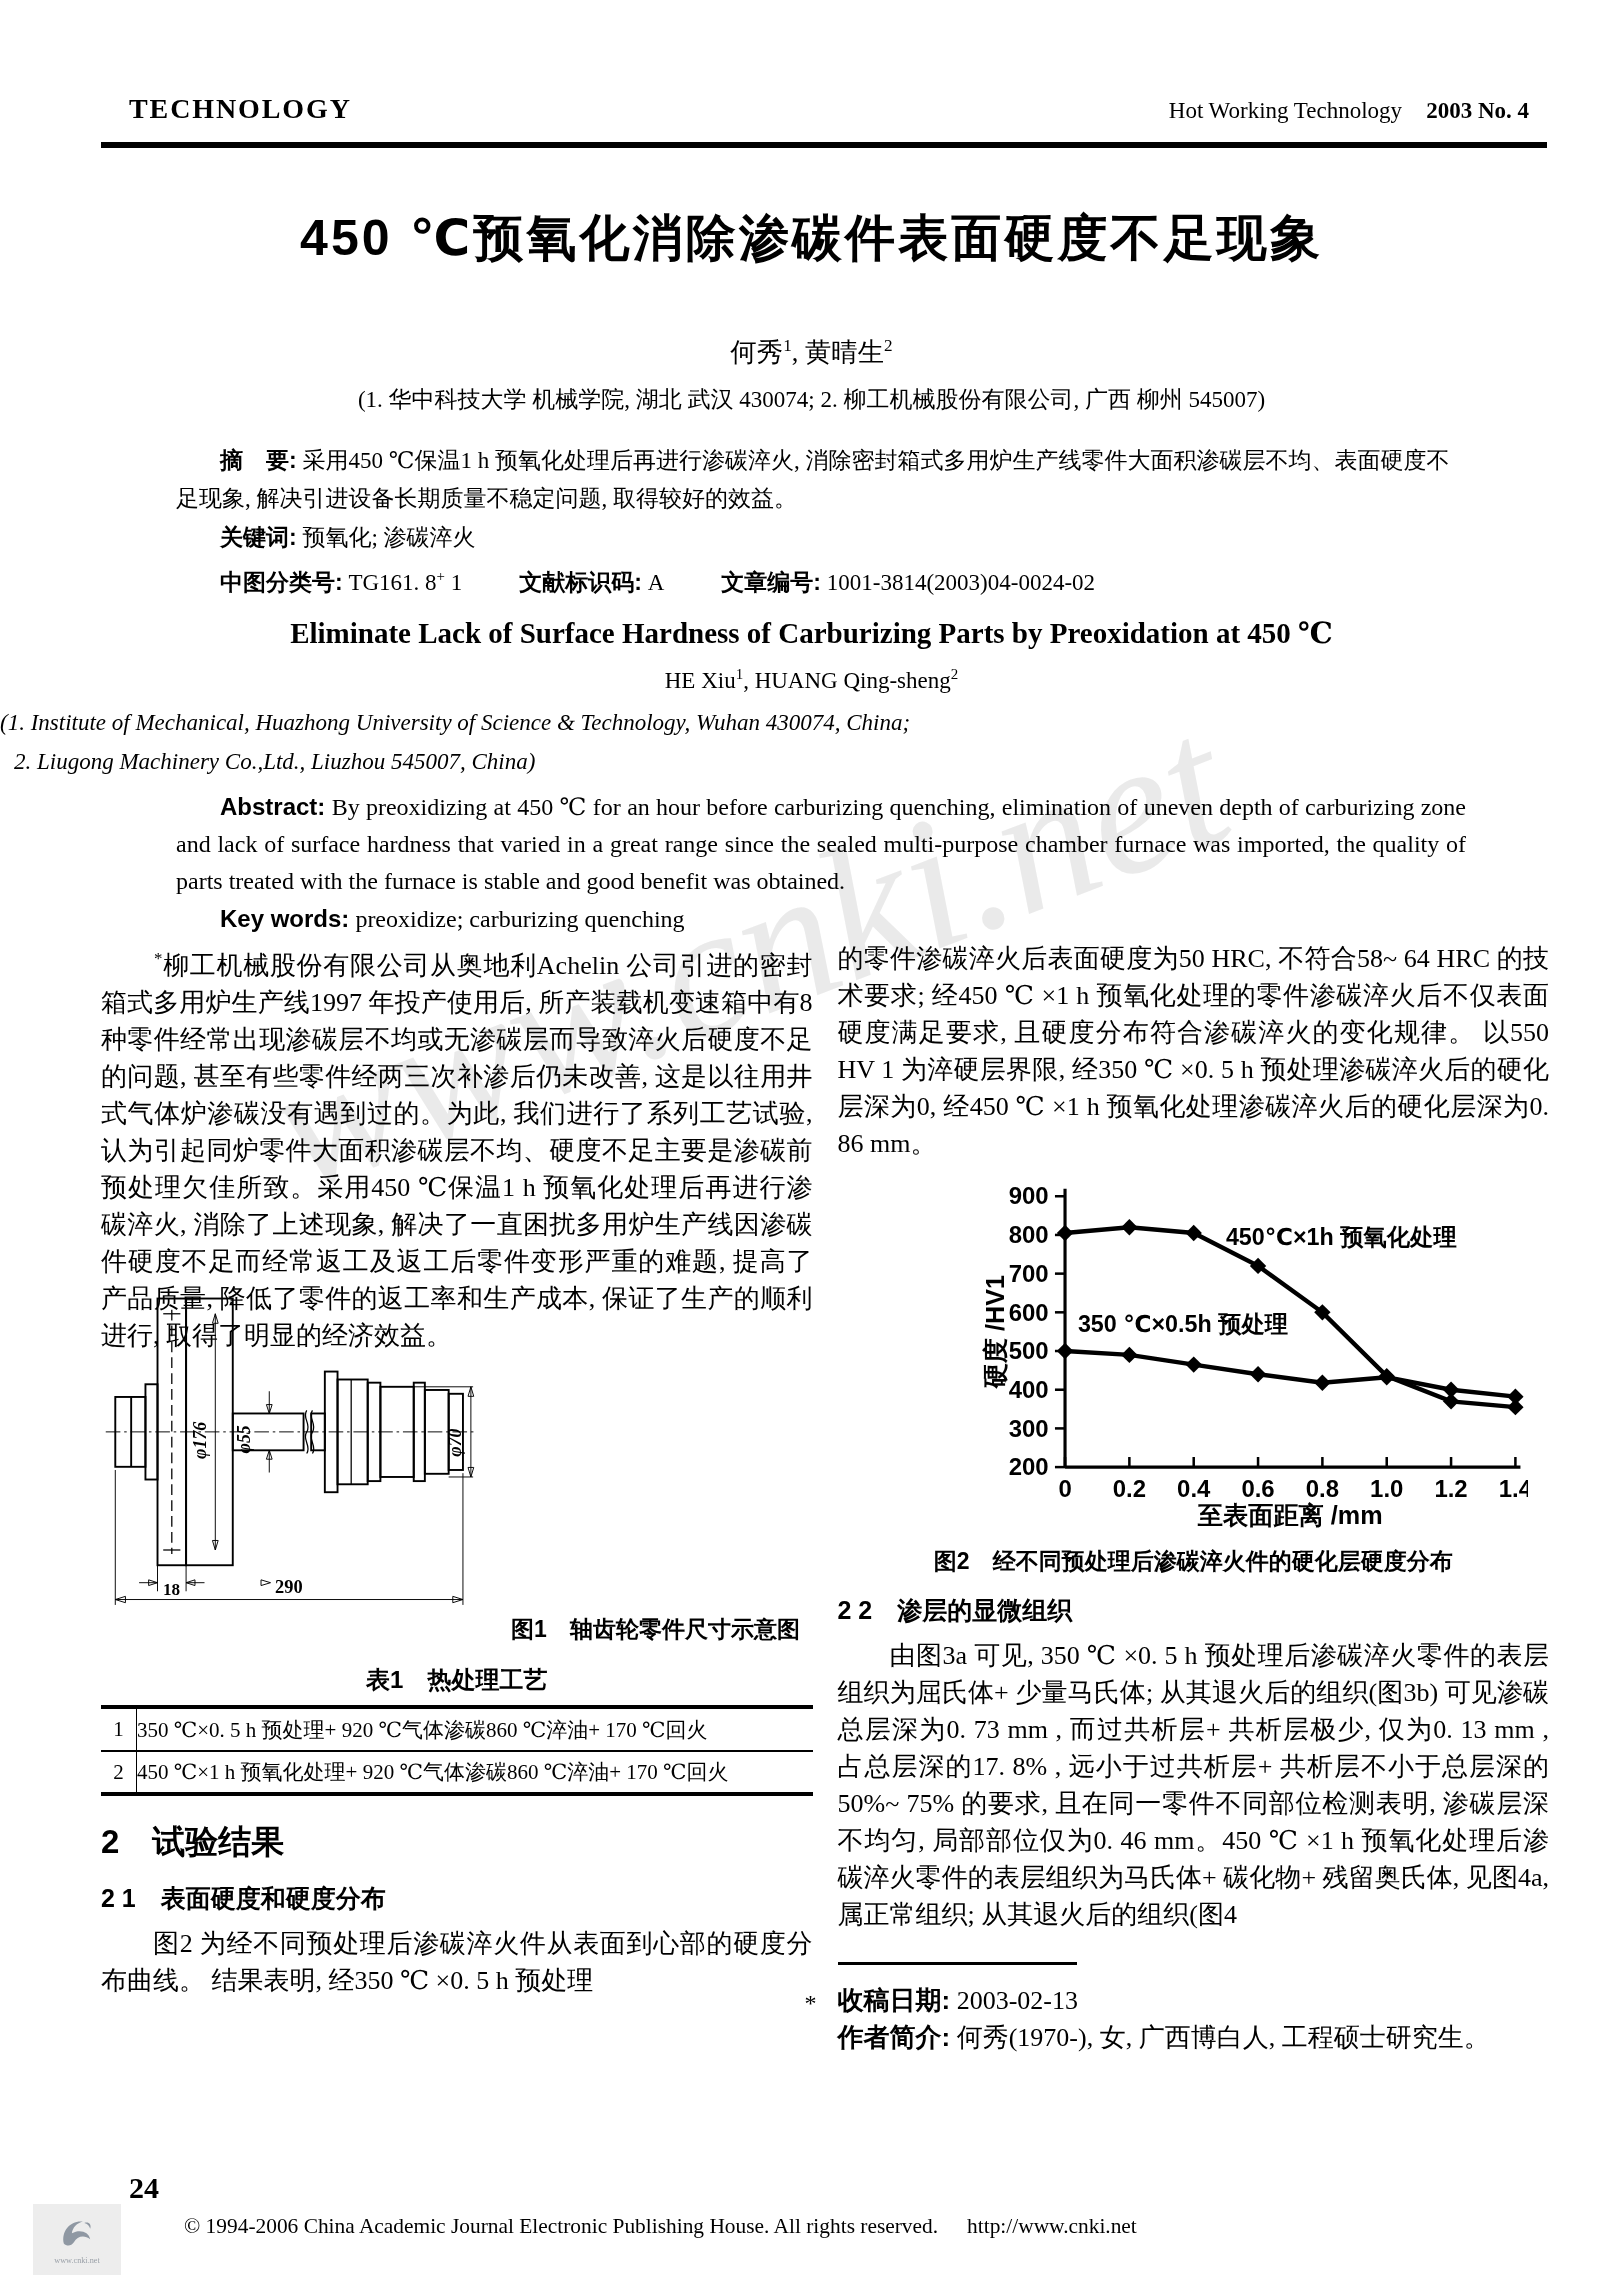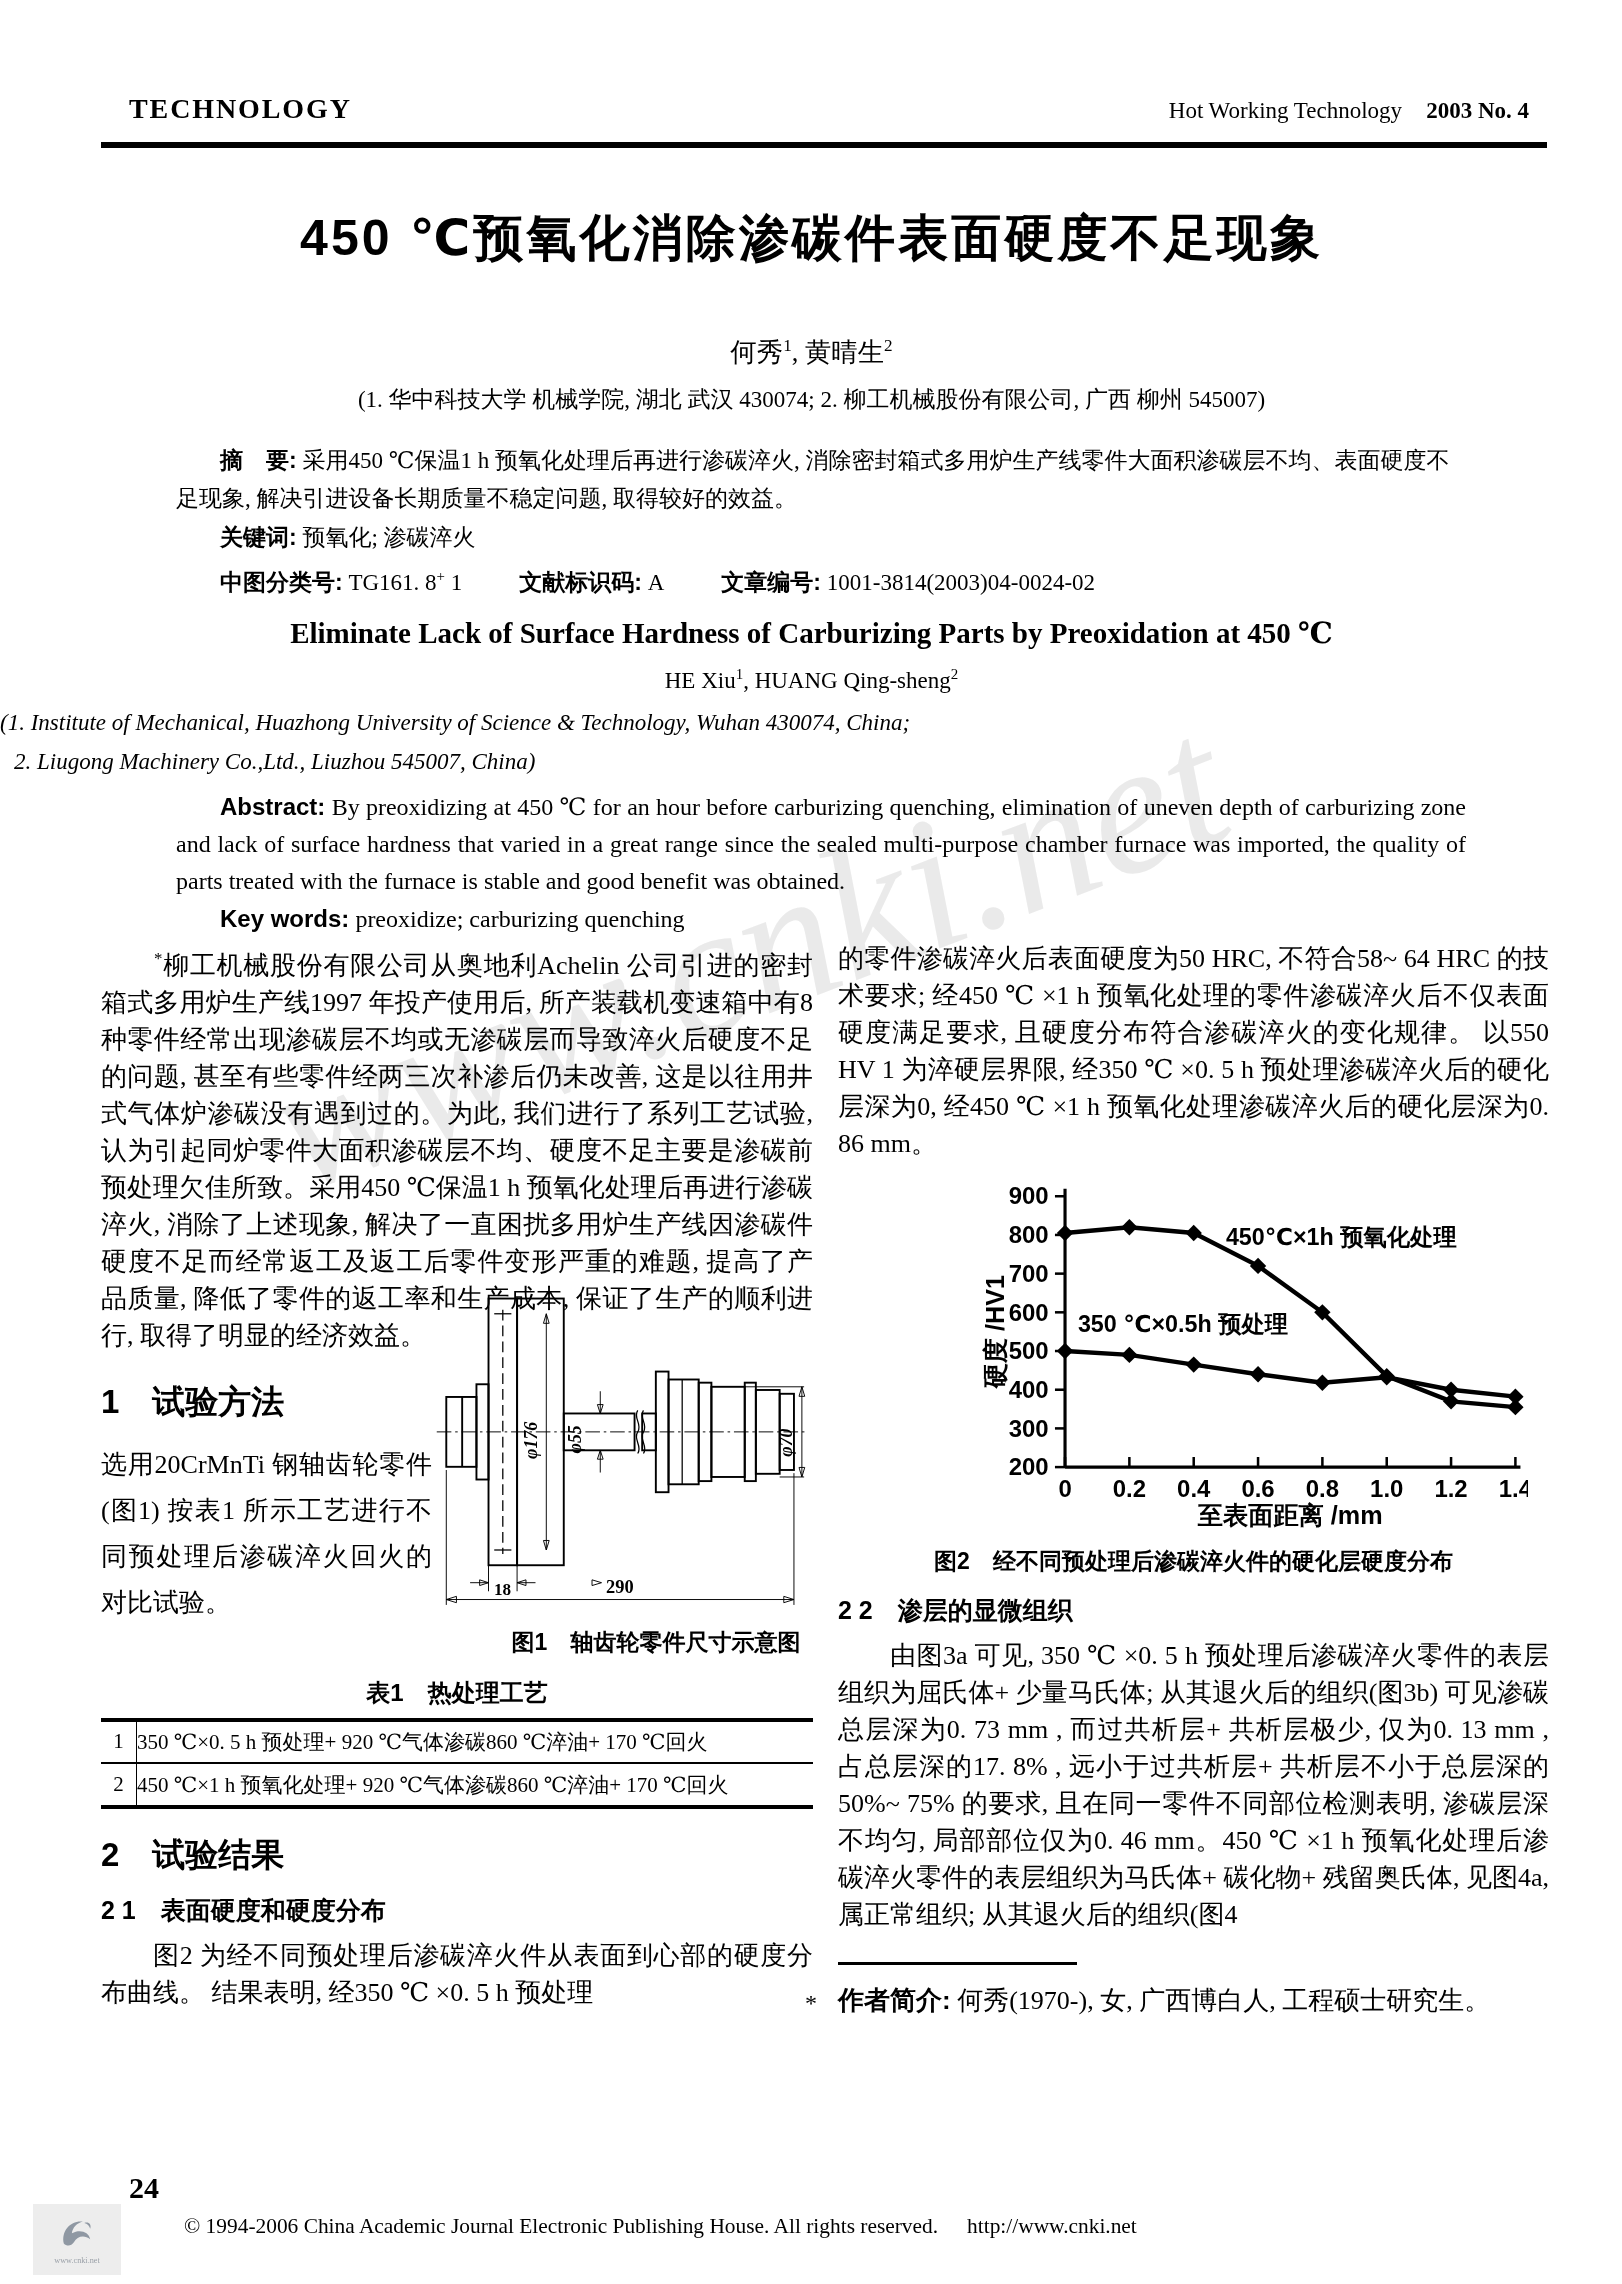--- a/index.html
+++ b/index.html
@@ -126,24 +126,20 @@
       <p class="indented"><span class="lbl">Abstract:</span><span> By preoxidizing at 450 ℃ for an hour before carburizing quenching, elimination of uneven depth of carburizing zone and lack of surface hardness that varied in a great range since the sealed multi-purpose chamber furnace was imported, the quality of parts treated with the furnace is stable and good benefit was obtained.</span></p>
       <p class="indented"><span class="lbl">Key words:</span><span> preoxidize; carburizing quenching</span></p>
     </div>
 
     <div class="columns">
 
       <div class="col">
         <p class="p1-indent"><sup>*</sup><span>柳工机械股份有限公司从奥地利Achelin 公司引进的密封箱式多用炉生产线1997 年投产使用后, 所产装载机变速箱中有8 种零件经常出现渗碳层不均或无渗碳层而导致淬火后硬度不足的问题, 甚至有些零件经两三次补渗后仍未改善, 这是以往用井式气体炉渗碳没有遇到过的。为此, 我们进行了系列工艺试验, 认为引起同炉零件大面积渗碳层不均、硬度不足主要是渗碳前预处理欠佳所致。采用450 ℃保温1 h 预氧化处理后再进行渗碳淬火, 消除了上述现象, 解决了一直困扰多用炉生产线因渗碳件硬度不足而经常返工及返工后零件变形严重的难题, 提高了产品质量, 降低了零件的返工率和生产成本, 保证了生产的顺利进行, 取得了明显的经济效益。</span></p>
 
         <div class="fig1-row">
-          <div class="fig1-left">
-            <h3 class="sec">1　试验方法</h3>
-            <p>选用20CrMnTi 钢轴齿轮零件 (图1) 按表1 所示工艺进行不同预处理后渗碳淬火回火的对比试验。</p>
-          </div>
           <div class="fig1-box">
 
             <svg class="draw" viewBox="0 0 1200 1070">
               <g stroke-width="3">
                 <line x1="15" y1="500" x2="1185" y2="500" stroke-dasharray="46 12 8 12"></line>
               </g>
               <g stroke-width="6">
                 <rect x="45" y="390" width="95" height="220"></rect>
                 <line x1="95" y1="390" x2="95" y2="610"></line>
                 <rect x="140" y="350" width="38" height="300"></rect>
@@ -299,20 +295,21 @@
             </svg>
         </div>
         <div class="chart-caption">图2　经不同预处理后渗碳淬火件的硬化层硬度分布</div>
 
         <h4 class="subsec">2 2　渗层的显微组织</h4>
         <p class="p-indent">由图3a 可见, 350 ℃ ×0. 5 h 预处理后渗碳淬火零件的表层组织为屈氏体+ 少量马氏体; 从其退火后的组织(图3b) 可见渗碳总层深为0. 73 mm , 而过共析层+ 共析层极少, 仅为0. 13 mm , 占总层深的17. 8% , 远小于过共析层+ 共析层不小于总层深的50%~ 75% 的要求, 且在同一零件不同部位检测表明, 渗碳层深不均匀, 局部部位仅为0. 46 mm。450 ℃ ×1 h 预氧化处理后渗碳淬火零件的表层组织为马氏体+ 碳化物+ 残留奥氏体, 见图4a, 属正常组织; 从其退火后的组织(图4</p>
 
         <div class="footnote">
           <span class="fn-marker">*</span>
           <div class="fn-rule"></div>
+          <p class="fn-line"><span class="lbl">收稿日期:</span><span> 2003-02-13</span></p>
           <p class="fn-line"><span class="lbl">作者简介:</span><span> 何秀(1970-), 女, 广西博白人, 工程硕士研究生。</span></p>
         </div>
       </div>
     </div>
 
     <div class="page-num">24</div>
     <div class="cnki-logo">
       <svg class="swoosh" viewBox="0 0 60 54">
         <path d="M12 40 C 8 22 22 8 38 10 C 30 12 24 18 23 26 C 34 20 46 24 48 34 C 40 28 30 30 26 38 C 22 44 16 44 12 40 Z" fill="#8f98a3"></path>
         <path d="M40 12 c 6 -2 10 2 8 8 c -1 -4 -4 -7 -8 -8 Z" fill="#8f98a3"></path>

